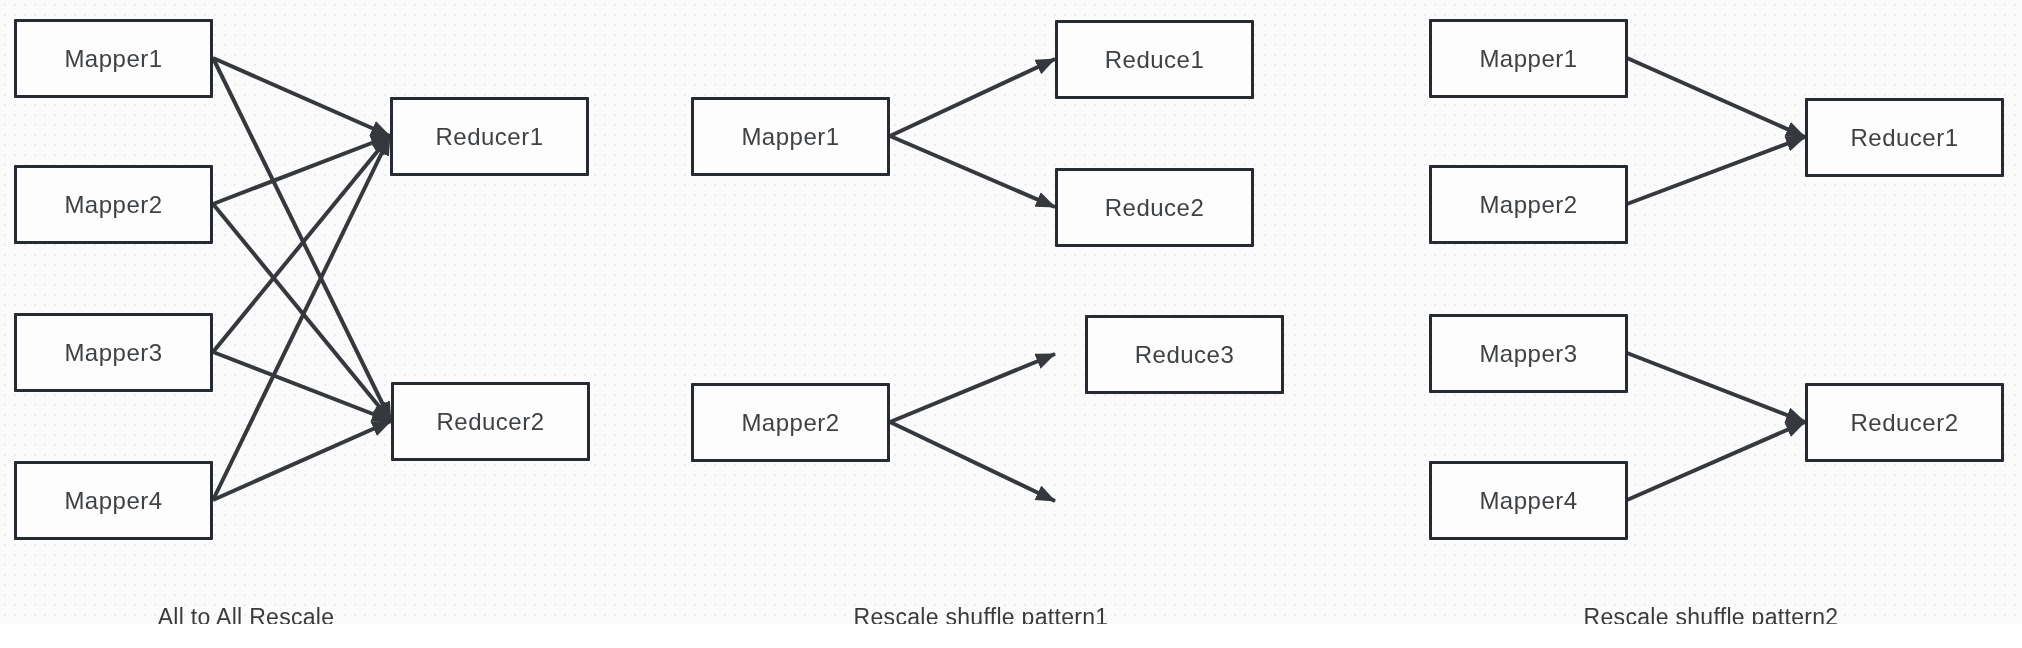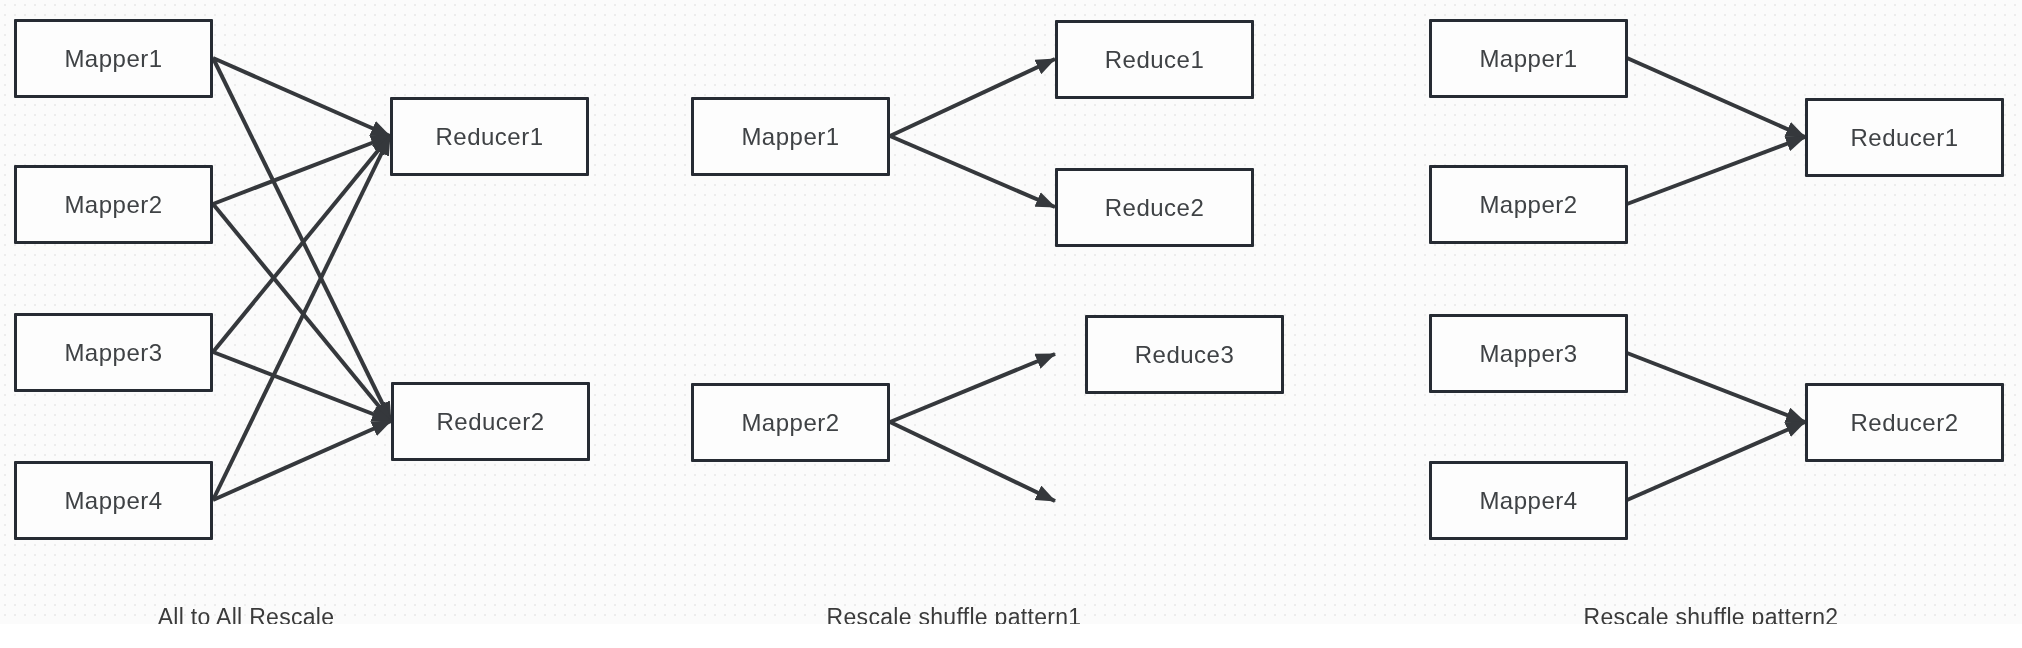--- a/index.html
+++ b/index.html
@@ -99,16 +99,16 @@
   <div class="node" style="left:1055px; top:315px;margin-left:30px;">Reduce3</div>
 
   <div class="node" style="left:1429px; top:19px;">Mapper1</div>
   <div class="node" style="left:1429px; top:165px;">Mapper2</div>
   <div class="node" style="left:1429px; top:314px;">Mapper3</div>
   <div class="node" style="left:1429px; top:461px;">Mapper4</div>
   <div class="node" style="left:1805px; top:98px;">Reducer1</div>
   <div class="node" style="left:1805px; top:383px;">Reducer2</div>
 
   <div class="caption" style="left:246px;">All to All Rescale</div>
-  <div class="caption" style="left:954px;text-align:center;">Rescale shuffle pattern1</div>
+  <div class="caption" style="left:981px;text-align:center;">Rescale shuffle pattern1</div>
   <div class="caption" style="left:1711px;">Rescale shuffle pattern2</div>
 
 </div>
 
 </body></html>

